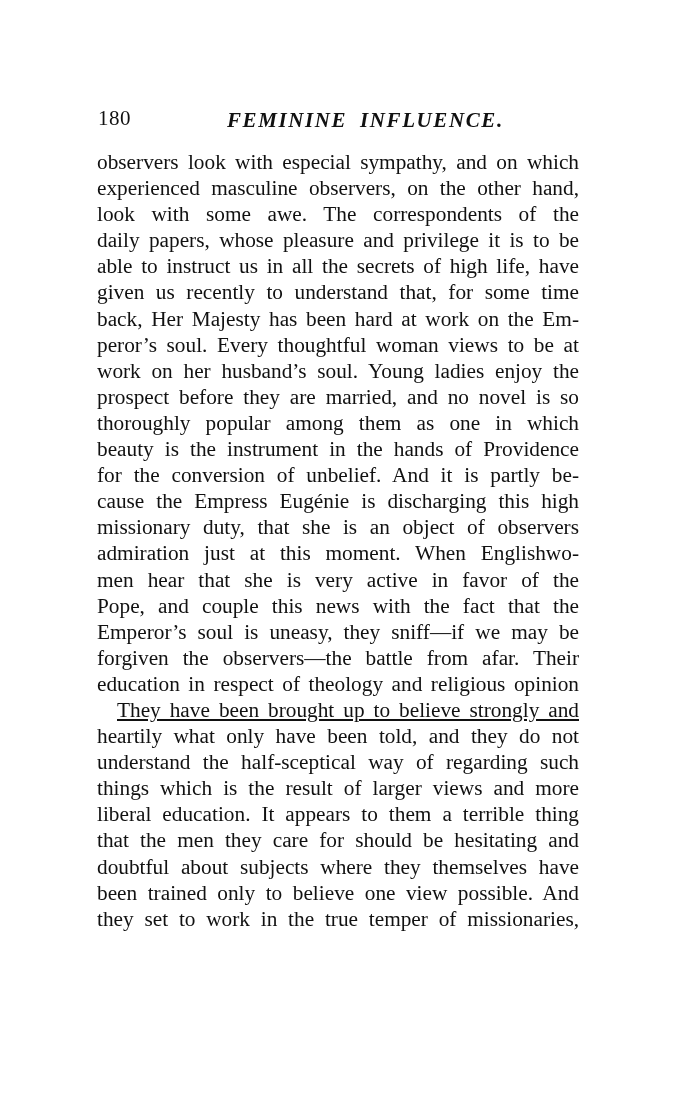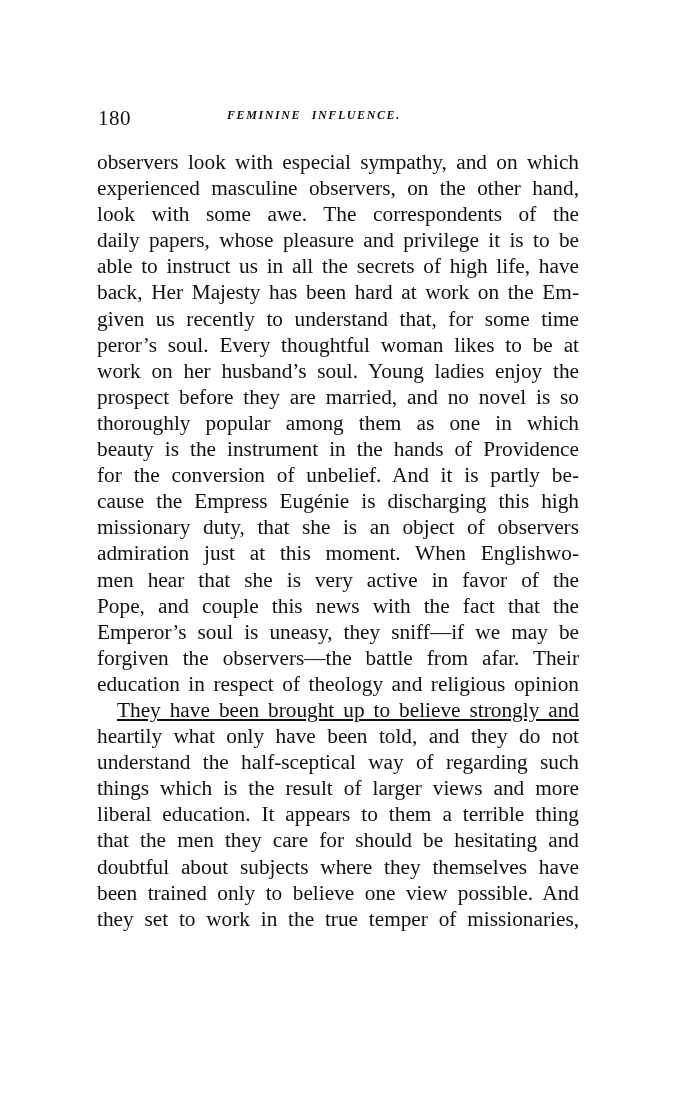--- a/index.html
+++ b/index.html
@@ -33,21 +33,21 @@
       font-size: 21px;
       letter-spacing: 0.5px;
     }
     .running-title {
       position: absolute;
       left: 130px;
       top: 4px;
       font-family: "Liberation Serif", "DejaVu Serif", serif;
       font-style: italic;
       font-weight: bold;
-      font-size: 12px;
+      font-size: 21px;
       letter-spacing: 1.6px;
       word-spacing: 6px;
     }
     .body-text {
       margin-top: 15px;
       font-family: "Liberation Serif", "DejaVu Serif", serif;
       font-size: 21.3px;
       line-height: 26.1px;
     }
     .line {
@@ -73,23 +73,23 @@
     <span class="page-number">180</span>
     <span class="running-title">FEMININE INFLUENCE.</span>
   </div>
   <div class="body-text" id="body-text">
       <div>
         <span class="line">observers look with especial sympathy, and on which</span>
         <span class="line">experienced masculine observers, on the other hand,</span>
         <span class="line">look with some awe.  The correspondents of the</span>
         <span class="line">daily papers, whose pleasure and privilege it is to be</span>
         <span class="line">able to instruct us in all the secrets of high life, have</span>
+        <span class="line">given us recently to understand that, for some time</span>
         <span class="line">back, Her Majesty has been hard at work on the Em-</span>
-        <span class="line">given us recently to understand that, for some time</span>
-        <span class="line">peror’s soul.  Every thoughtful woman likes to be at</span>
+        <span class="line">peror’s soul.  Every thoughtful woman views to be at</span>
         <span class="line">work on her husband’s soul.  Young ladies enjoy the</span>
         <span class="line">prospect before they are married, and no novel is so</span>
         <span class="line">thoroughly popular among them as one in which</span>
         <span class="line">beauty is the instrument in the hands of Providence</span>
         <span class="line">for the conversion of unbelief.  And it is partly be-</span>
         <span class="line">cause the Empress Eugénie is discharging this high</span>
         <span class="line">missionary duty, that she is an object of observers</span>
         <span class="line">admiration just at this moment.  When Englishwo-</span>
         <span class="line">men hear that she is very active in favor of the</span>
         <span class="line">Pope, and couple this news with the fact that the</span>

